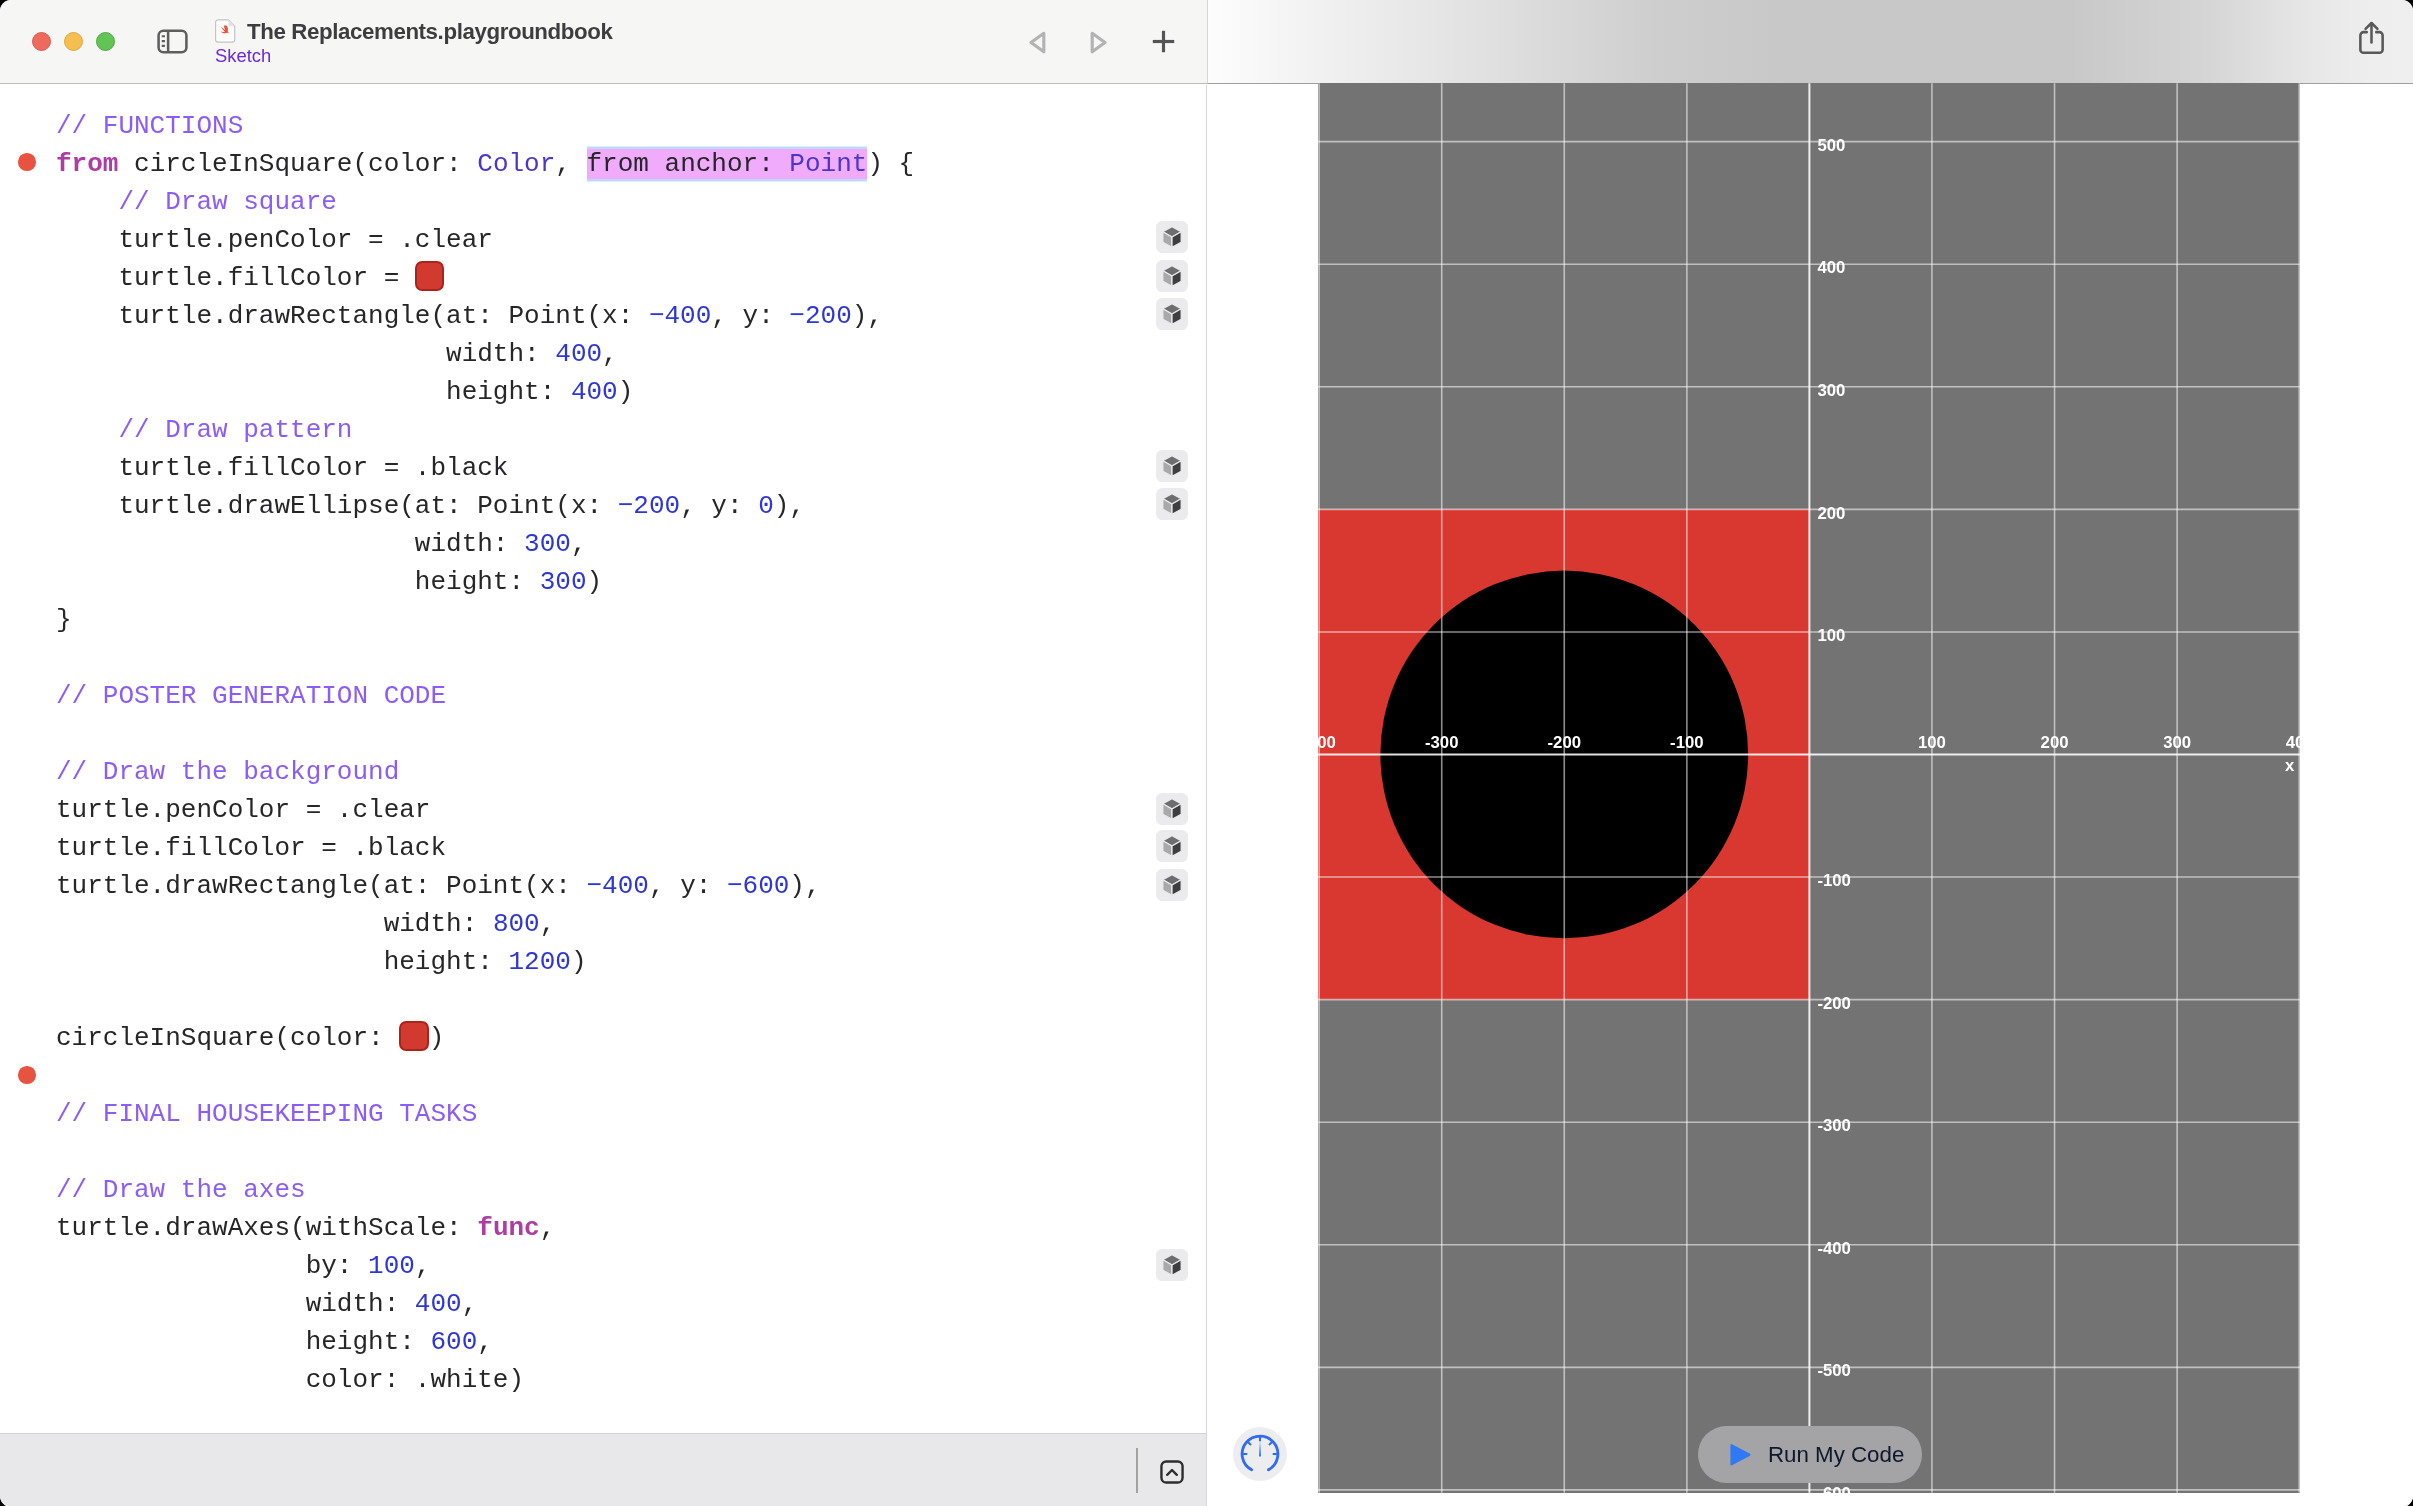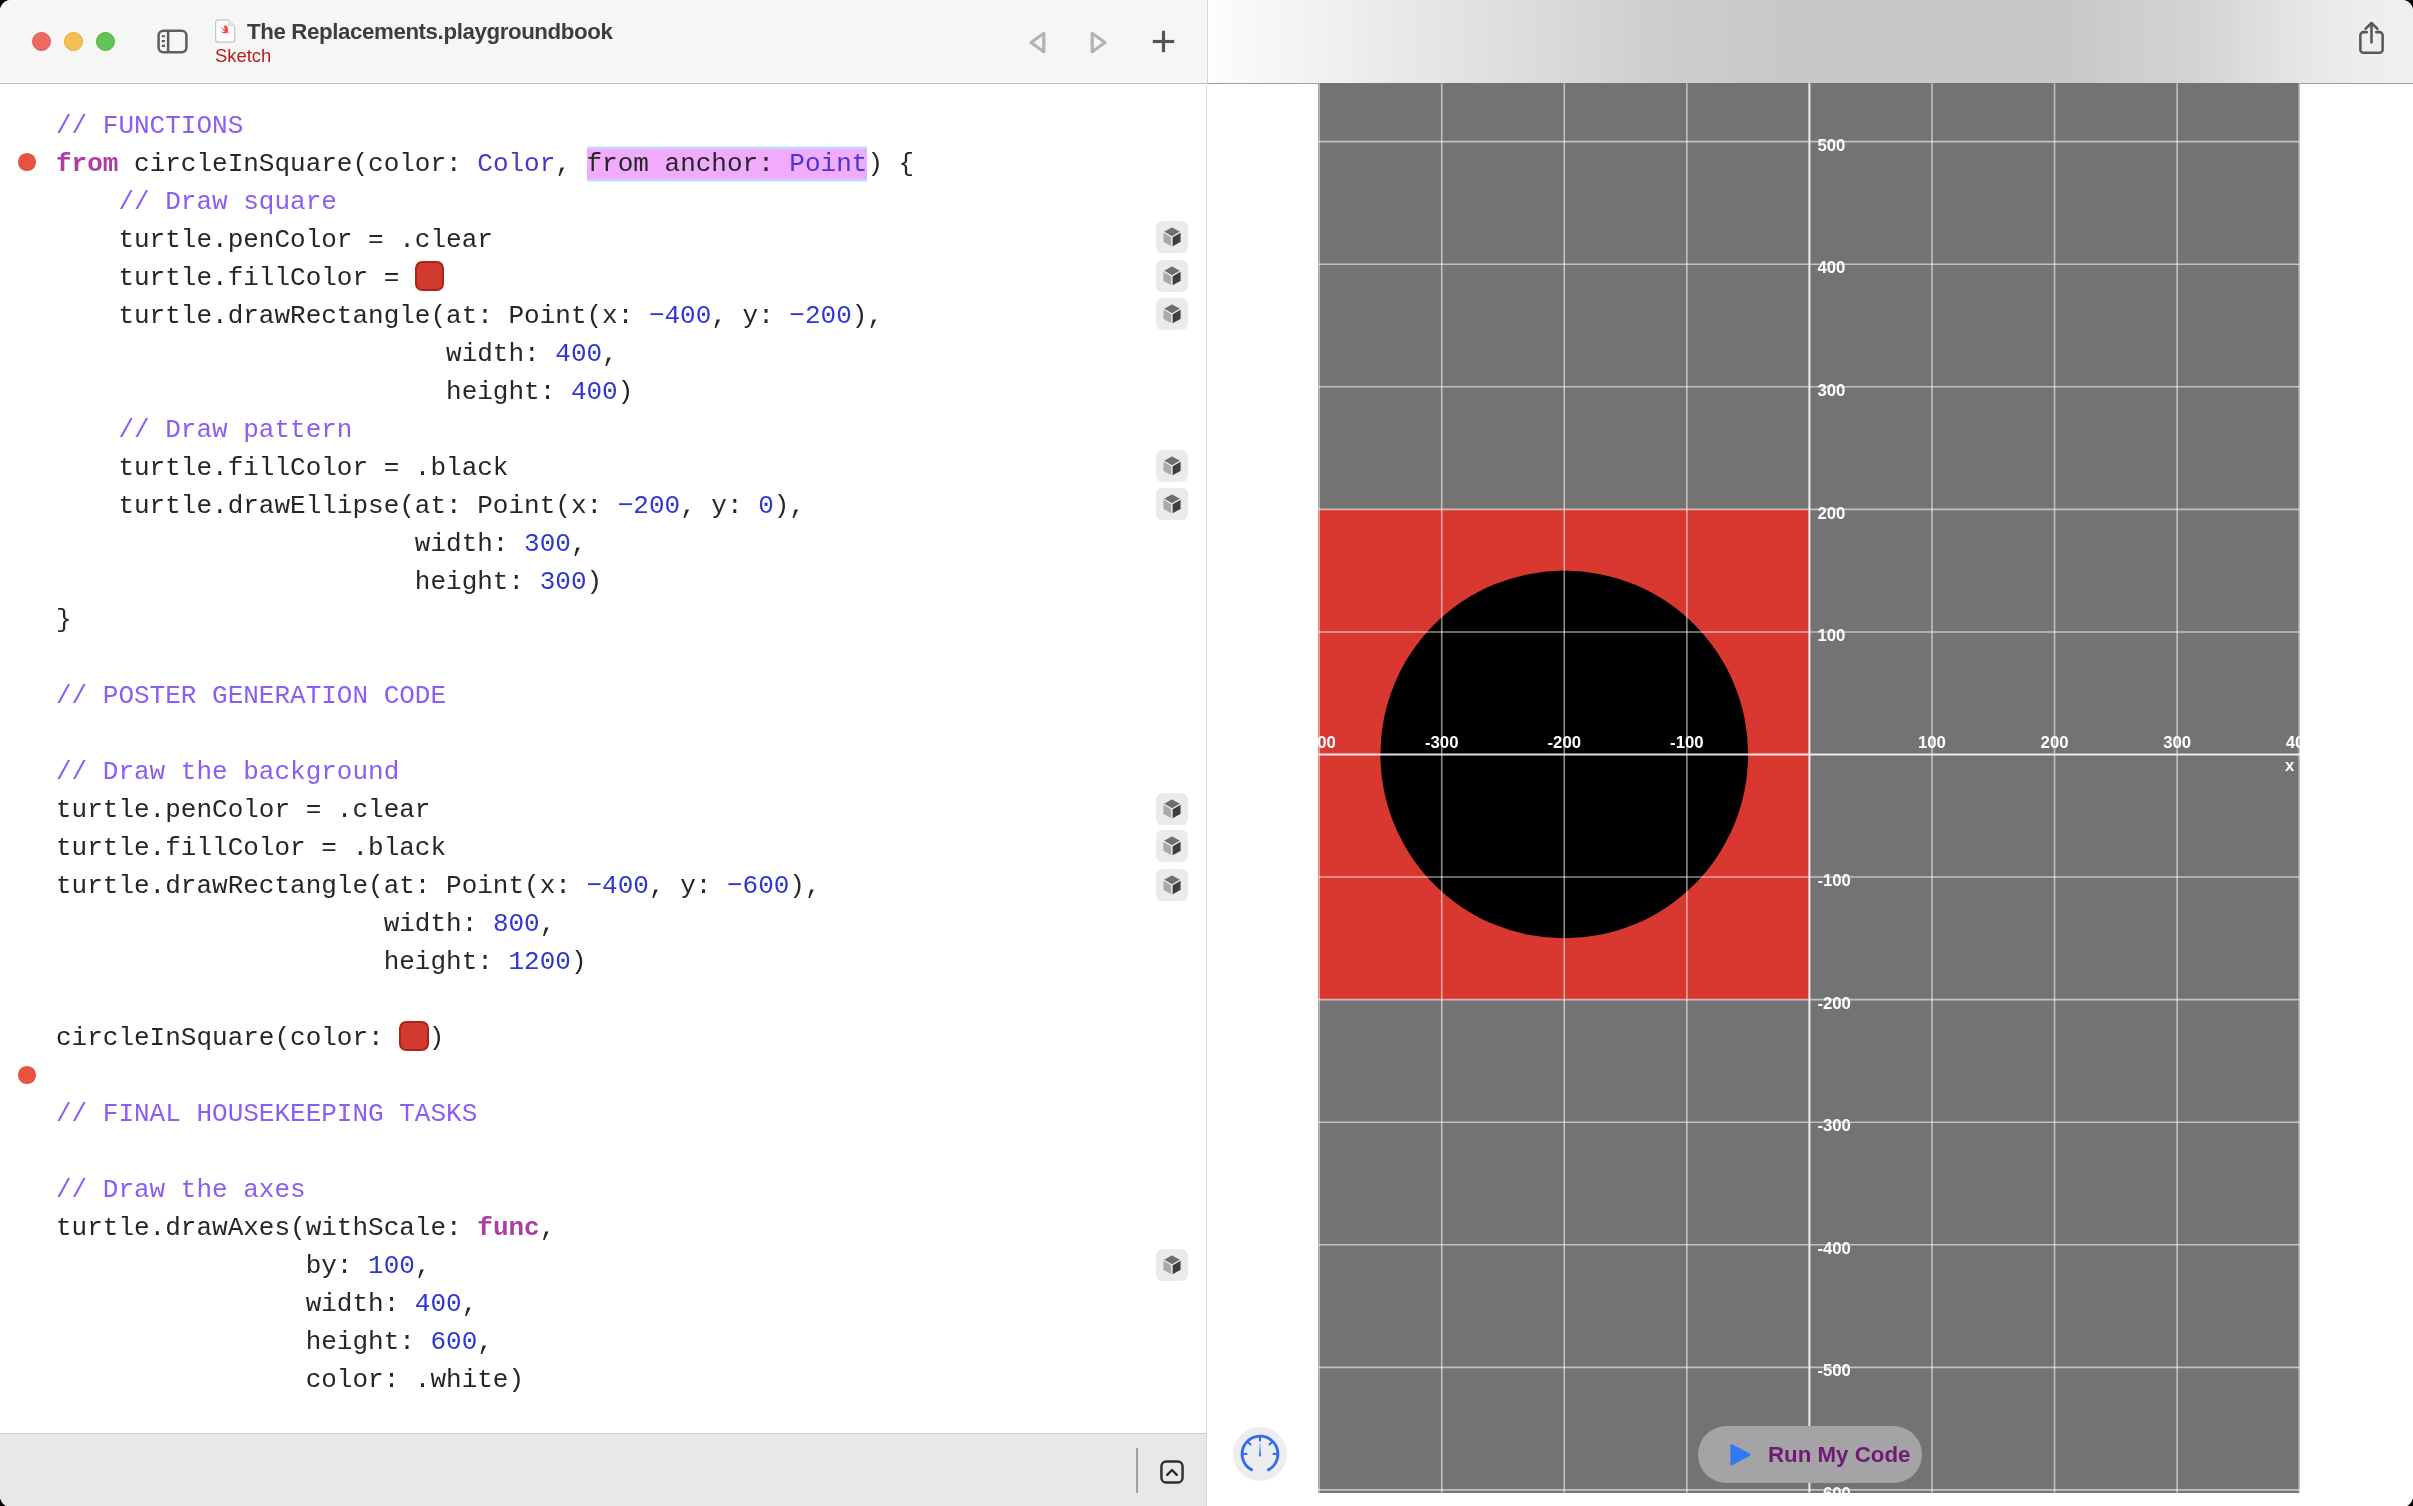--- a/index.html
+++ b/index.html
@@ -16,24 +16,24 @@
 pre .t { color:#4b35cf; }
 pre .n { color:#2e36d4; }
 pre .sel { background:#f0abfc; box-shadow:0 2.4px 0 #bcd8fc, 0 -2.4px 0 #bcd8fc; }
 .sw { display:inline-block; width:29.5px; height:29.5px; border-radius:7.2px; background:#d23a30; border:2px solid #ab241c; vertical-align:-5.6px; }
 .cube { position:absolute; left:1156px; }
 .dot { position:absolute; left:18.4px; width:17.6px; height:17.6px; border-radius:50%; background:#e85340; }
 #botbar { position:absolute; left:0; top:1433px; width:1207px; height:73px; background:#e8e8ea; border-top:0.8px solid #d2d2d2; border-right:1.6px solid #d8d8d8; }
 #rightpane { position:absolute; left:1207px; top:85px; width:1207px; height:1421px; background:#fff; }
 #canvas { position:absolute; left:111px; top:-1.6px; width:982px; height:1410px; background:#737373; overflow:hidden; }
 #runbtn { position:absolute; left:491px; top:1341px; width:224px; height:57px; border-radius:29px; background:#a4a4a6; display:flex; align-items:center; }
-#runbtn span { color:#701a75; font-size:22.3px; font-weight:bold; margin-left:16px; white-space:nowrap; }
+#runbtn span { color:#0f172a; font-size:22.3px; font-weight:normal; margin-left:16px; white-space:nowrap; }
 #speedo { position:absolute; left:25.5px; top:1342px; }
 #title { position:absolute; left:247px; top:19px; font-size:22.3px; font-weight:bold; letter-spacing:-0.4px; color:#3d3d3f; }
-#subtitle { position:absolute; left:215px; top:45px; font-size:18.4px; color:#b91c1c; }
+#subtitle { position:absolute; left:215px; top:45px; font-size:18.4px; color:#6d28d9; }
 </style></head>
 <body>
 <div id="win">
   <div id="tbl">
     <div class="tl" style="left:32px; background:#ee6a5f; border:0.8px solid #dc5a4e;"></div>
     <div class="tl" style="left:64px; background:#f5bf50; border:0.8px solid #e0a73e;"></div>
     <div class="tl" style="left:96px; background:#61c455; border:0.8px solid #51ab44;"></div>
     <svg style="position:absolute;left:157px;top:29px" width="31" height="25" viewBox="0 0 39 31">
         <rect x="2" y="2" width="35" height="27" rx="6" fill="none" stroke="#5e5e5e" stroke-width="3.2"></rect>
         <line x1="14" y1="3" x2="14" y2="28" stroke="#5e5e5e" stroke-width="3.2"></line>

